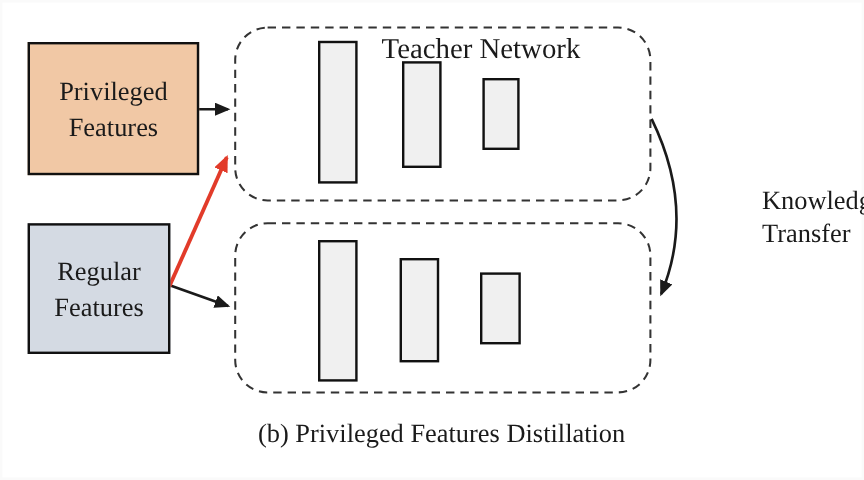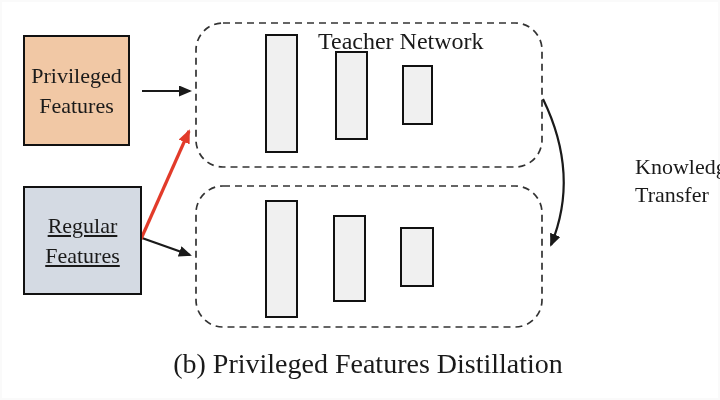--- a/index.html
+++ b/index.html
@@ -23,21 +23,21 @@
     box-sizing: border-box;
     border: 2.5px solid #111111;
     display: flex;
     align-items: center;
     justify-content: center;
     text-align: center;
     font-size: 22px;
     line-height: 1.32;
     white-space: pre-line;
   }
-  .box-privileged { left: 23px; top: 35px; width: 107px; height: 111px; }
+  .box-privileged { left: 23px; top: 35px; width: 143px; height: 111px; }
   .box-regular   { left: 23px; top: 186px; width: 119px; height: 109px; }
   .net-label {
     position: absolute;
     font-size: 24px;
     line-height: 1;
     white-space: nowrap;
   }
   .teacher-label { left: 318px; top: 29px; }
   .student-label { left: 320px; top: 193px; }
   .layer {
@@ -51,21 +51,21 @@
     left: 590px; top: 153px;
     font-size: 22px;
     line-height: 28px;
     white-space: pre-line;
     margin-left: 45px;
   }
   .caption {
     position: absolute;
     left: 16px; right: 0; top: 349px;
     text-align: center;
-    font-size: 28px;
+    font-size: 22px;
     line-height: 1.1;
   }
 </style>
 </head>
 <body>
 
 <div class="canvas">
 
   <svg class="overlay" viewBox="0 0 720 400" xmlns="http://www.w3.org/2000/svg">
     <defs>
@@ -88,21 +88,21 @@
     <line id="red-arrow" x1="141" y1="239" x2="189" y2="131" stroke="#E23B2A" stroke-width="3.2" marker-end="url(#mred)"></line>
 
     <path d="M 543 99 Q 580 175 551 245" fill="none" stroke="#1a1a1a" stroke-width="2.2" marker-end="url(#mblack)"></path>
   </svg>
 
   <div class="feature-box box-privileged" style="background: rgb(241, 200, 165);">
     <span>Privileged
 Features</span>
   </div>
 
-  <div class="feature-box box-regular" style="background: rgb(212, 218, 227); text-decoration: underline;">
+  <div class="feature-box box-regular" style="background: rgb(212, 218, 227);">
     <span>Regular
 Features</span>
   </div>
 
   <div class="net-label teacher-label">Teacher Network</div>
 
   <div class="layer" style="left: 265px; top: 34px; width: 33px; height: 119px; background: rgb(240, 240, 240);"></div>
   <div class="layer" style="left: 335px; top: 51px; width: 33px; height: 89px; background: rgb(240, 240, 240);"></div>
   <div class="layer" style="left: 402px; top: 65px; width: 31px; height: 60px; background: rgb(240, 240, 240);"></div>
 

